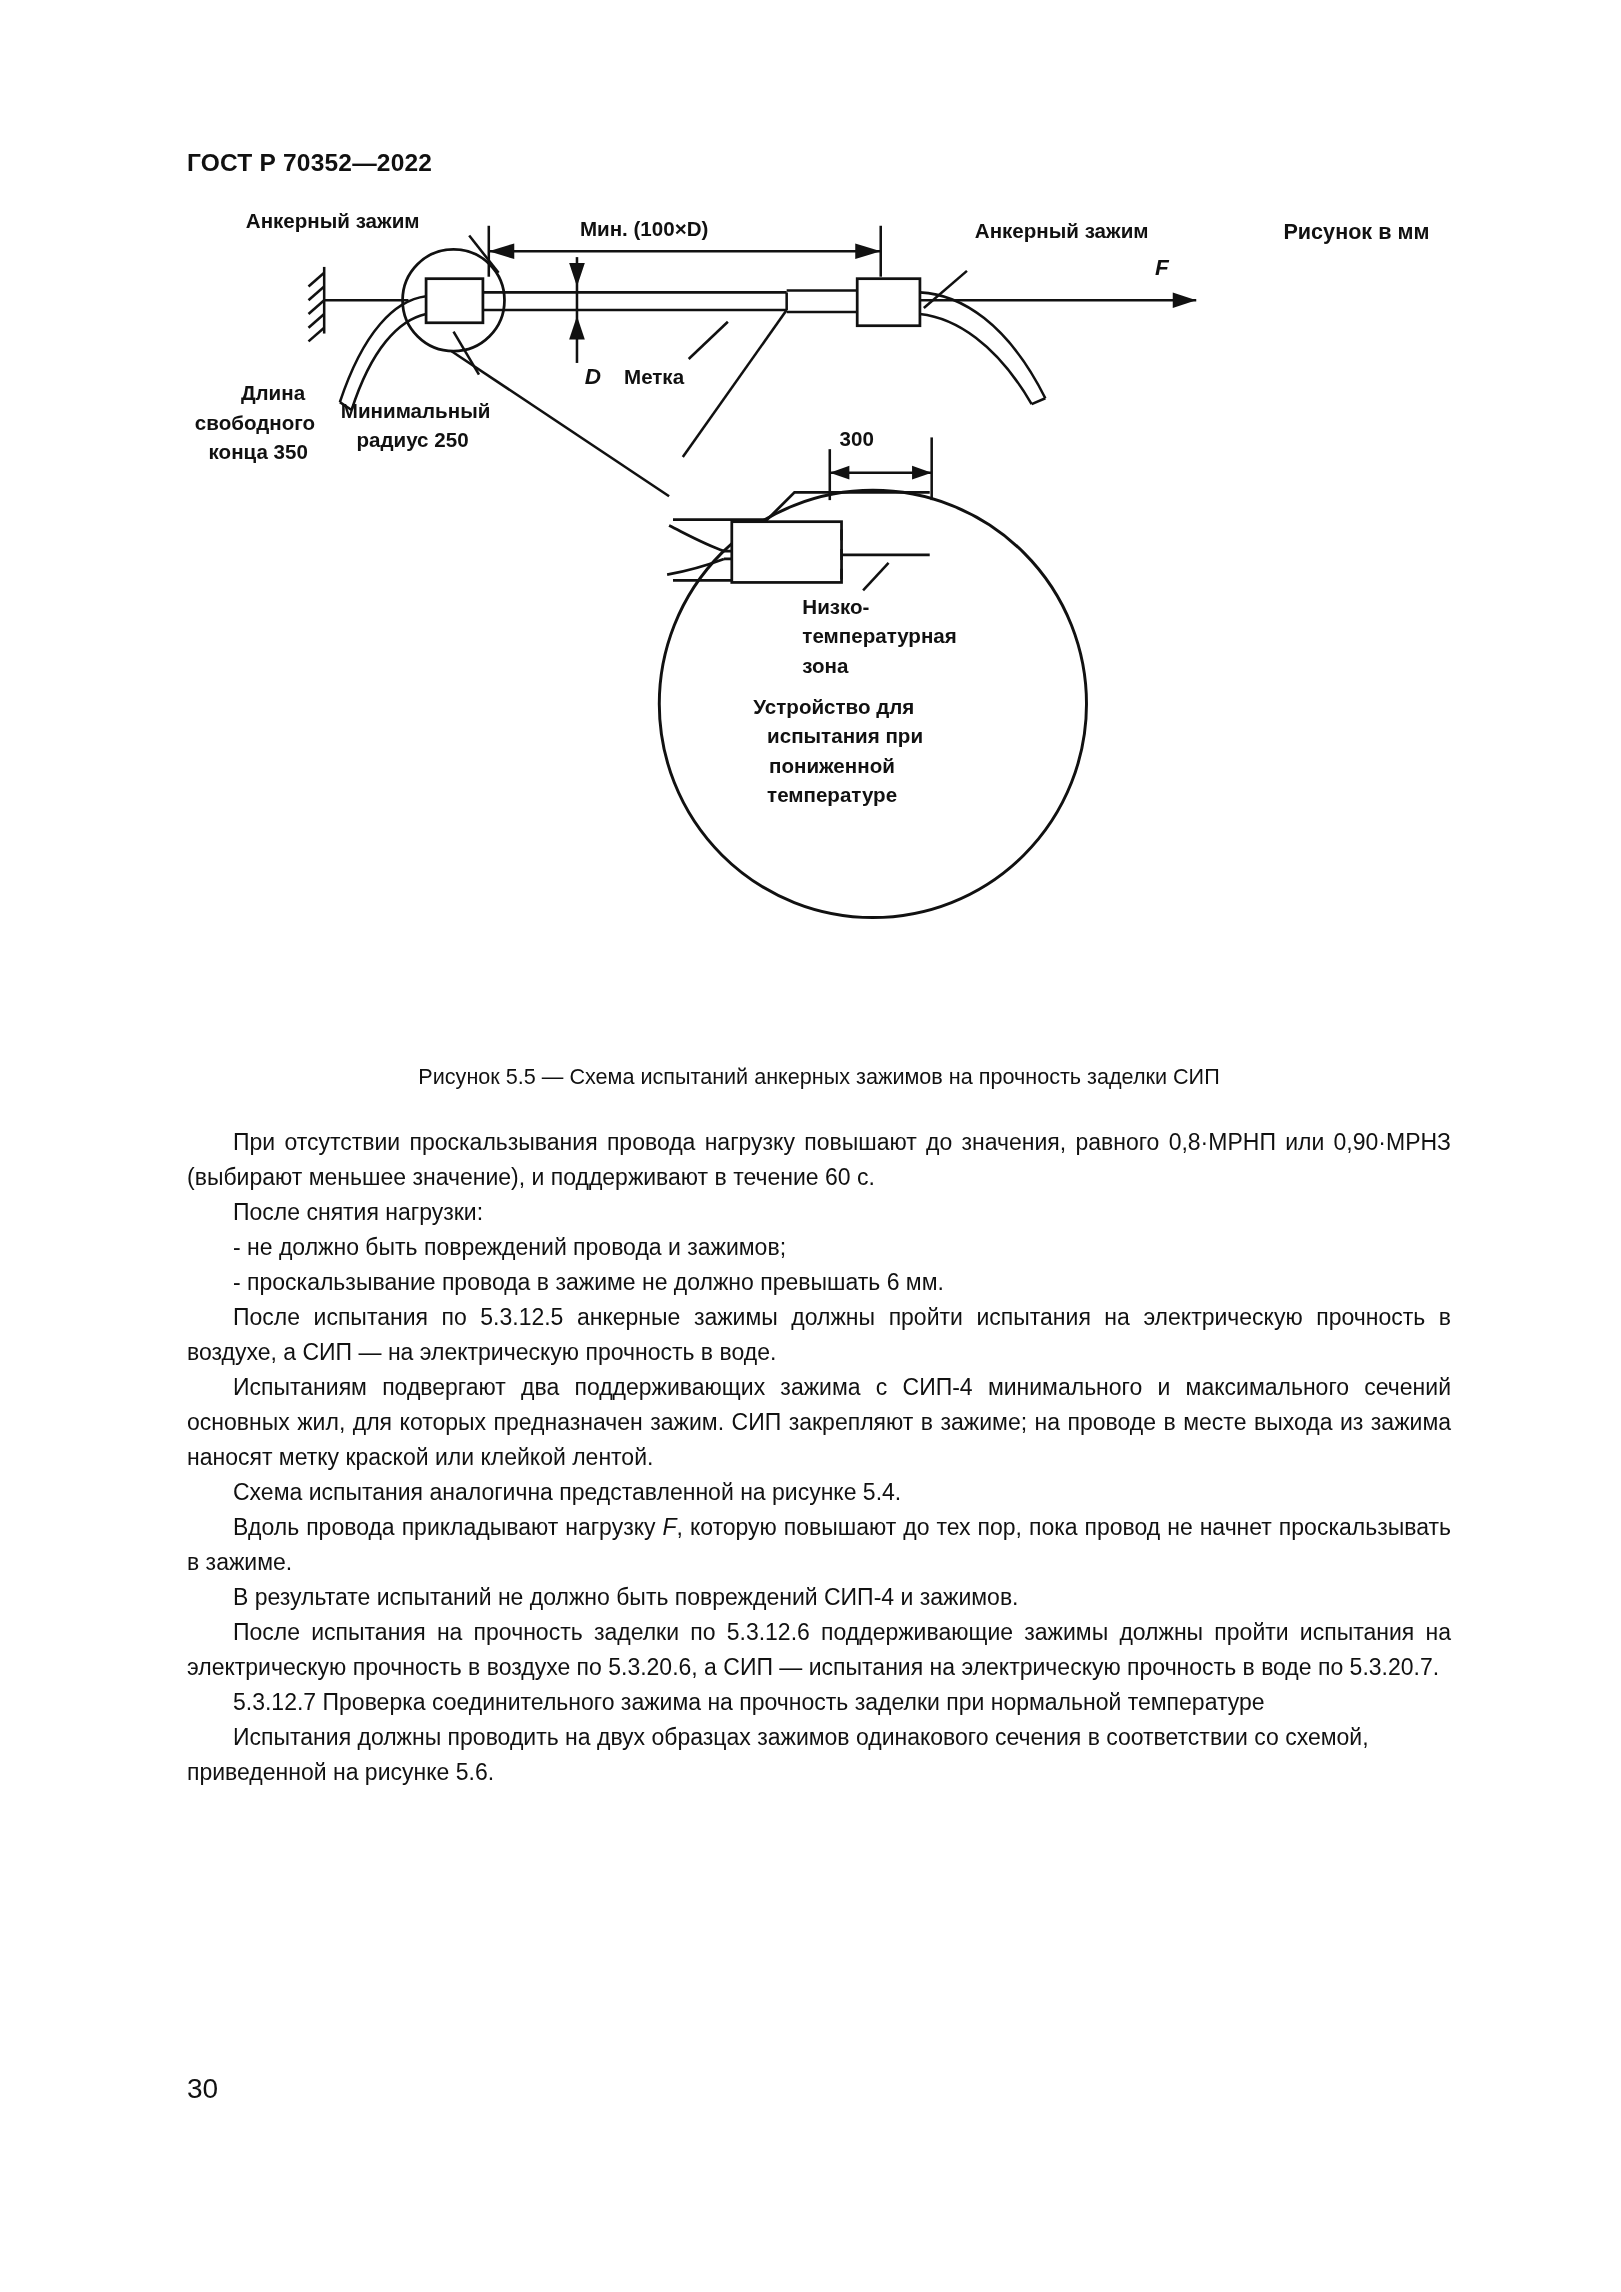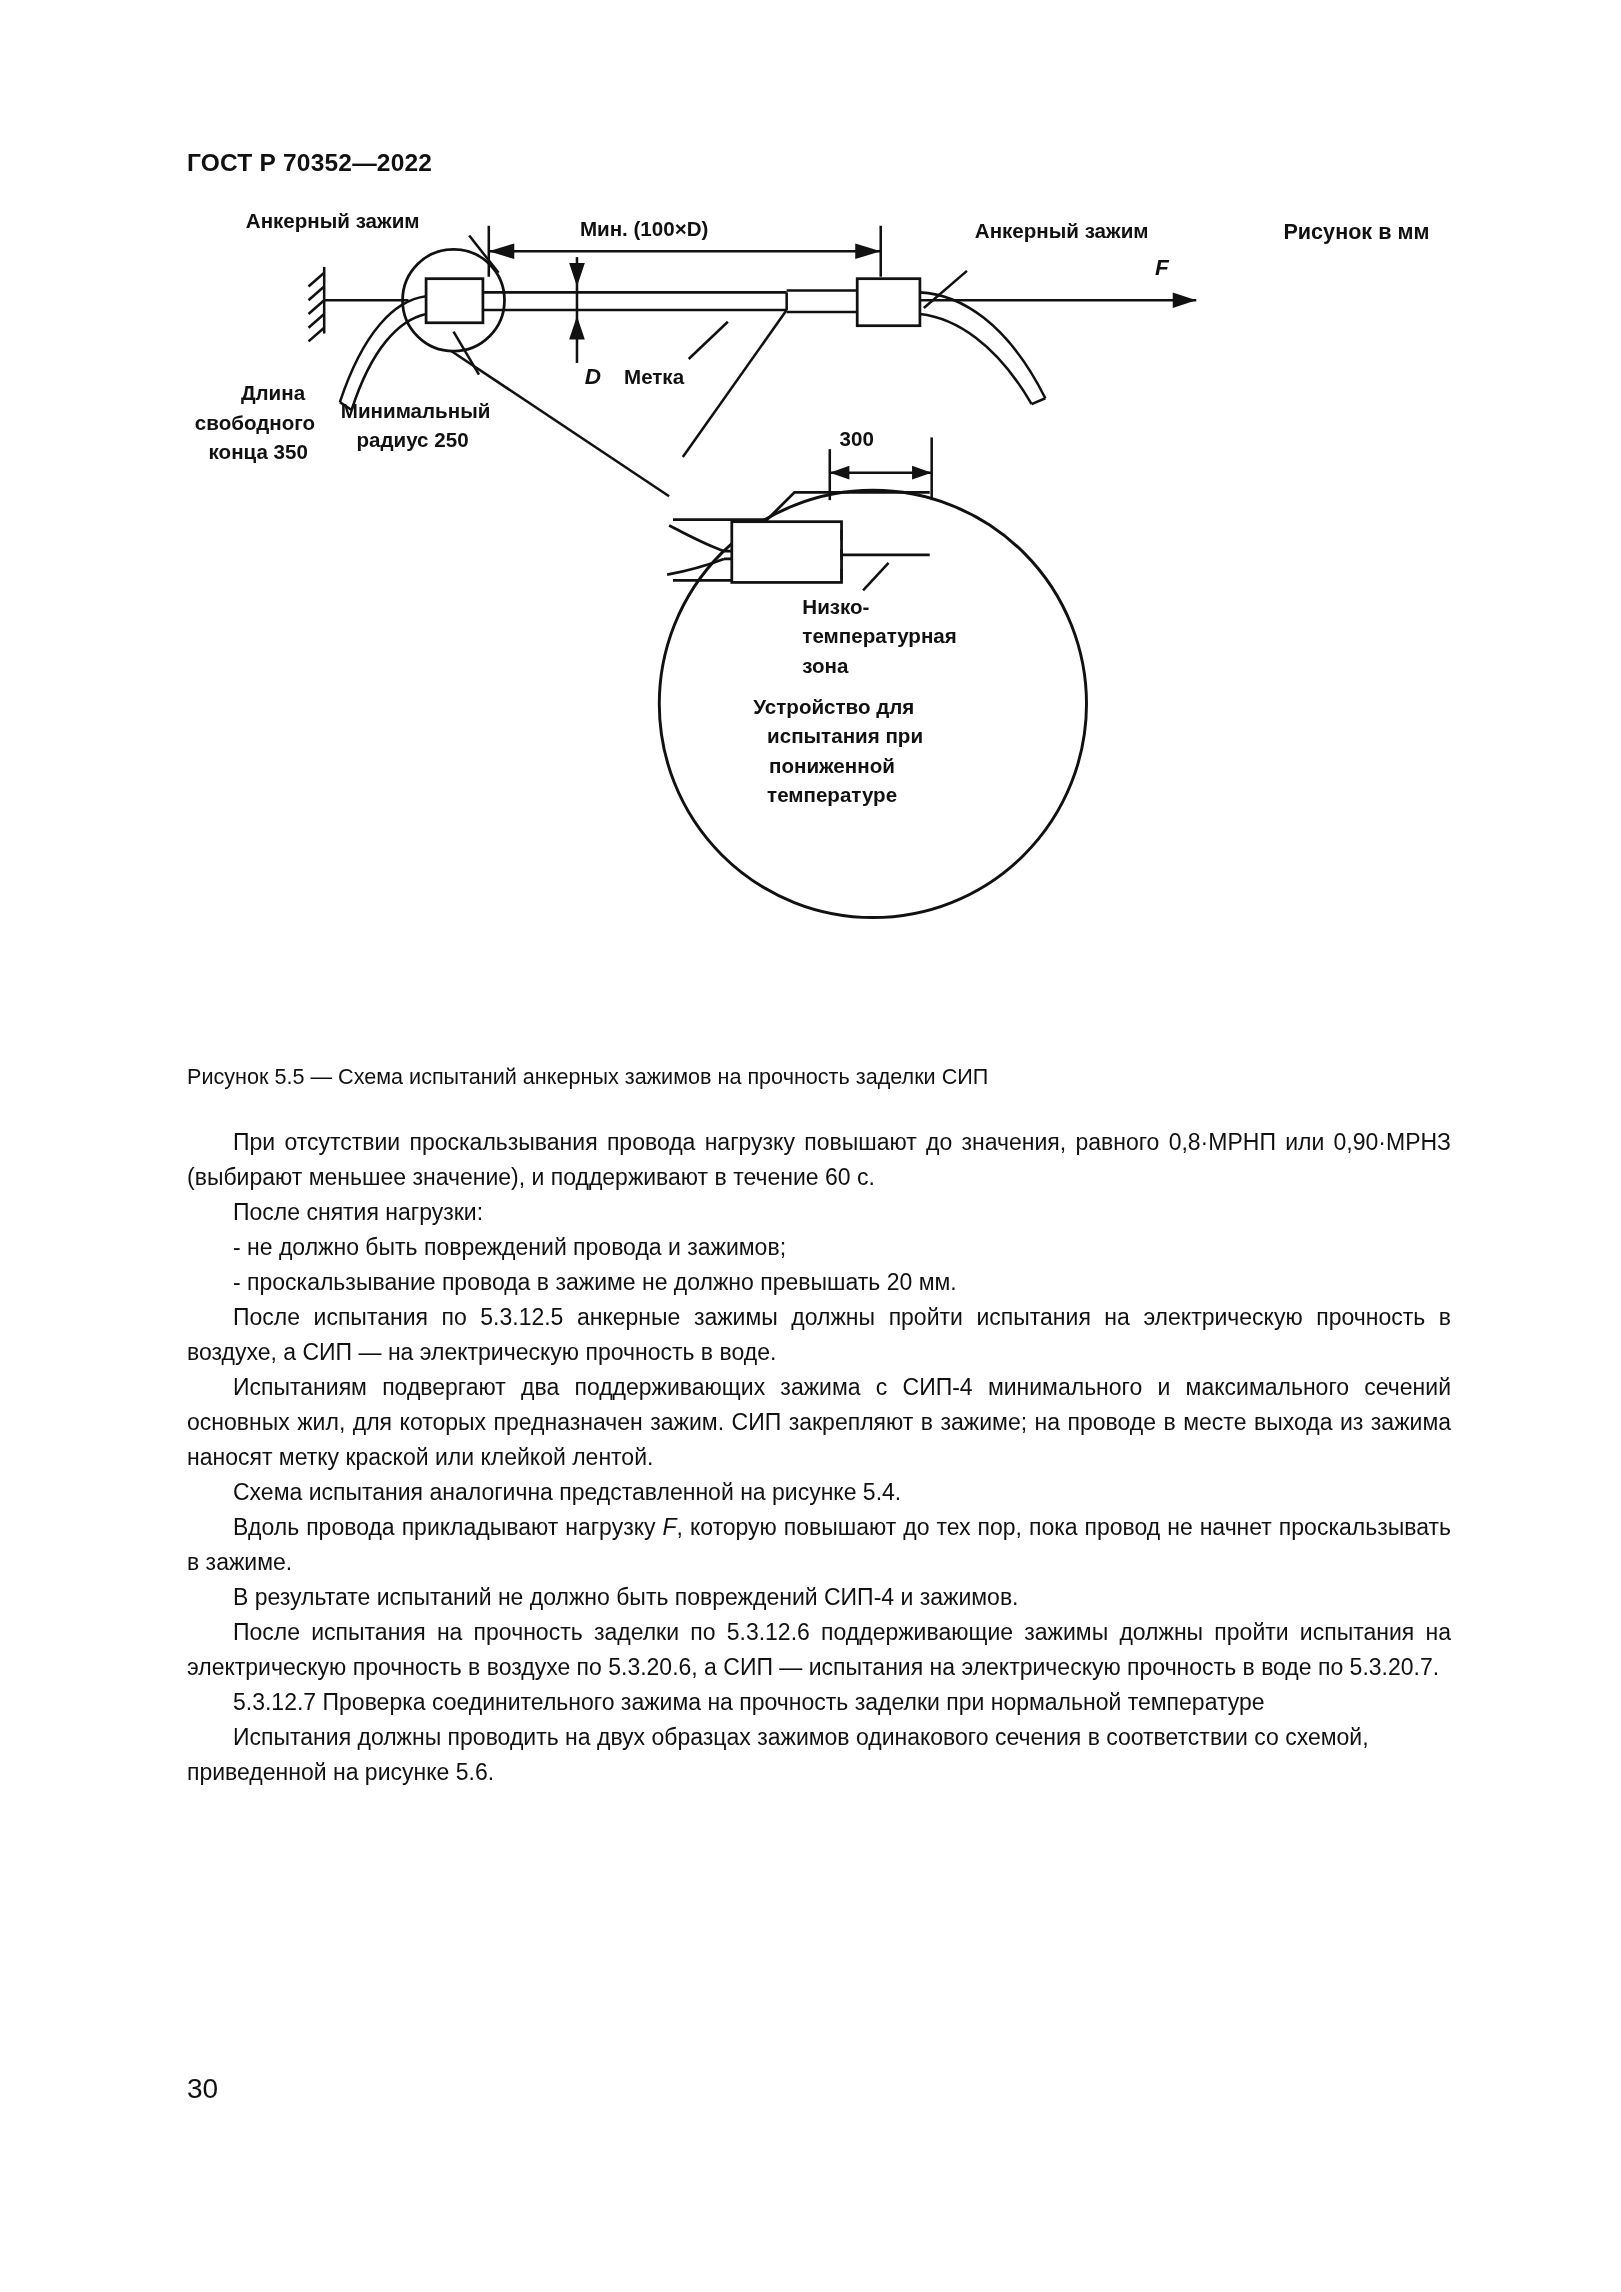--- a/index.html
+++ b/index.html
@@ -50,20 +50,21 @@
   .fig-svg {
     position: absolute;
     left: 0;
     top: 0;
   }
   .fig-caption {
     position: absolute;
     left: 179px;
     top: 1064px;
     width: 1264px;
+    text-align: center;
     font-size: 21.6px;
   }
 
   
   .body-text {
     position: absolute;
     left: 179px;
     top: 1125px;
     width: 1264px;
     font-size: 23px;
@@ -257,21 +258,21 @@
 
     </svg>
   </div>
 
   <div class="fig-caption">Рисунок 5.5 — Схема испытаний анкерных зажимов на прочность заделки СИП</div>
 
   <div class="body-text">
     <p class="ind">При отсутствии проскальзывания провода нагрузку повышают до значения, равного 0,8·МРНП или 0,90·МРНЗ (выбирают меньшее значение), и поддерживают в течение 60 с.</p>
     <p class="ind">После снятия нагрузки:</p>
     <p class="dash">-  не должно быть повреждений провода и зажимов;</p>
-    <p class="dash">-  проскальзывание провода в зажиме не должно превышать 20 мм.</p>
+    <p class="dash">-  проскальзывание провода в зажиме не должно превышать 6 мм.</p>
     <p class="ind">После испытания по 5.3.12.5 анкерные зажимы должны пройти испытания на электрическую прочность в воздухе, а СИП — на электрическую прочность в воде.</p>
     <p class="ind">Испытаниям подвергают два поддерживающих зажима с СИП-4 минимального и максимального сечений основных жил, для которых предназначен зажим. СИП закрепляют в зажиме; на проводе в месте выхода из зажима наносят метку краской или клейкой лентой.</p>
     <p class="ind">Схема испытания аналогична представленной на рисунке 5.4.</p>
     <p class="ind"><span>Вдоль провода прикладывают нагрузку </span><i>F</i><span>, которую повышают до тех пор, пока провод не начнет проскальзывать в зажиме.</span></p>
     <p class="ind">В результате испытаний не должно быть повреждений СИП-4 и зажимов.</p>
     <p class="ind">После испытания на прочность заделки по 5.3.12.6 поддерживающие зажимы должны пройти испытания на электрическую прочность в воздухе по 5.3.20.6, а СИП — испытания на электрическую прочность в воде по 5.3.20.7.</p>
     <p class="ind">5.3.12.7 Проверка соединительного зажима на прочность заделки при нормальной температуре</p>
     <p class="ind last">Испытания должны проводить на двух образцах зажимов одинакового сечения в соответствии со схемой, приведенной на рисунке 5.6.</p>
   </div>
 

